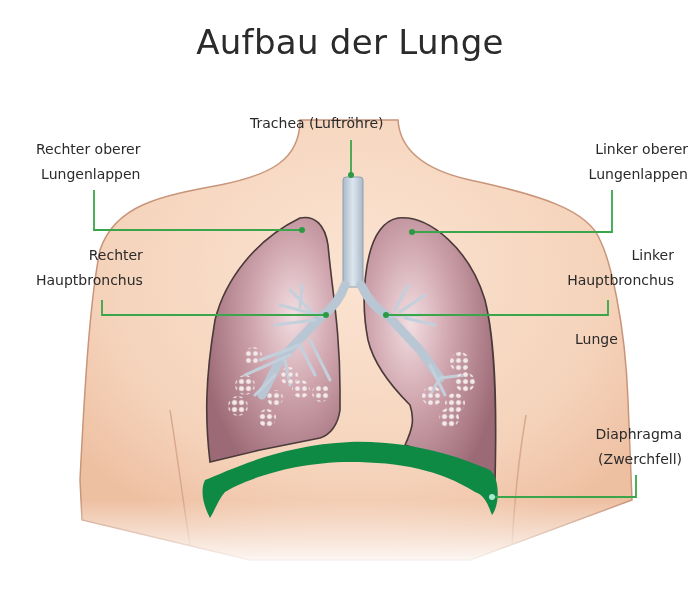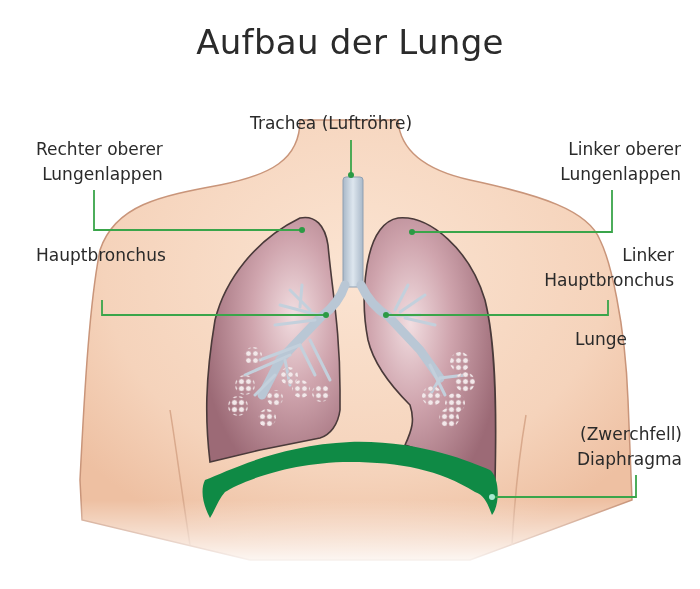--- a/index.html
+++ b/index.html
@@ -3,21 +3,21 @@
   <meta charset="utf-8">
   <style>
     html, body { margin: 0; padding: 0; background: #ffffff; }
     body { width: 700px; height: 589px; position: relative; overflow: hidden; font-family: "DejaVu Sans", sans-serif; }
     .canvas { position: absolute; left: 0; top: 0; width: 700px; height: 589px; }
     .title {
       position: absolute; left: 0; top: 22px; width: 700px; text-align: center;
       font-size: 34px; color: #2b2b2b; letter-spacing: 0.3px; font-weight: normal;
     }
     .label {
-      position: absolute; font-size: 17px; line-height: 25px; color: #2a2a2a;
+      position: absolute; font-size: 14px; line-height: 25px; color: #2a2a2a;
       white-space: nowrap;
     }
     .label.left { text-align: right; }
     .label.right { text-align: right; }
     .label span { display: block; }
     svg { position: absolute; left: 0; top: 0; }
   </style>
 </head>
 <body>
 
@@ -160,33 +160,34 @@
 
   <div class="title">Aufbau der Lunge</div>
 
   <div class="label" style="left:250px; top:111px;">Trachea (Luftröhre)</div>
 
   <div class="label left" style="left:36px; top:137px;">
     <span>Rechter oberer</span>
     <span>Lungenlappen</span>
   </div>
 
-  <div class="label right" style="right:19px; top:137px;">
+  <div class="label right" style="right:12px; top:137px;">
     <span>Linker oberer</span>
     <span>Lungenlappen</span>
   </div>
 
   <div class="label left" style="left:36px; top:243px;">
+    <span>Rechter</span>
     <span>Hauptbronchus</span>
   </div>
 
   <div class="label right" style="right:26px; top:243px;margin-left:31px;">
     <span>Linker</span>
     <span>Hauptbronchus</span>
   </div>
 
   <div class="label" style="left:575px; top:327px;">Lunge</div>
 
   <div class="label right" style="right:18px; top:422px;">
+    <span>Diaphragma</span>
     <span>(Zwerchfell)</span>
-    <span>Diaphragma</span>
   </div>
 </div>
 
 </body></html>

